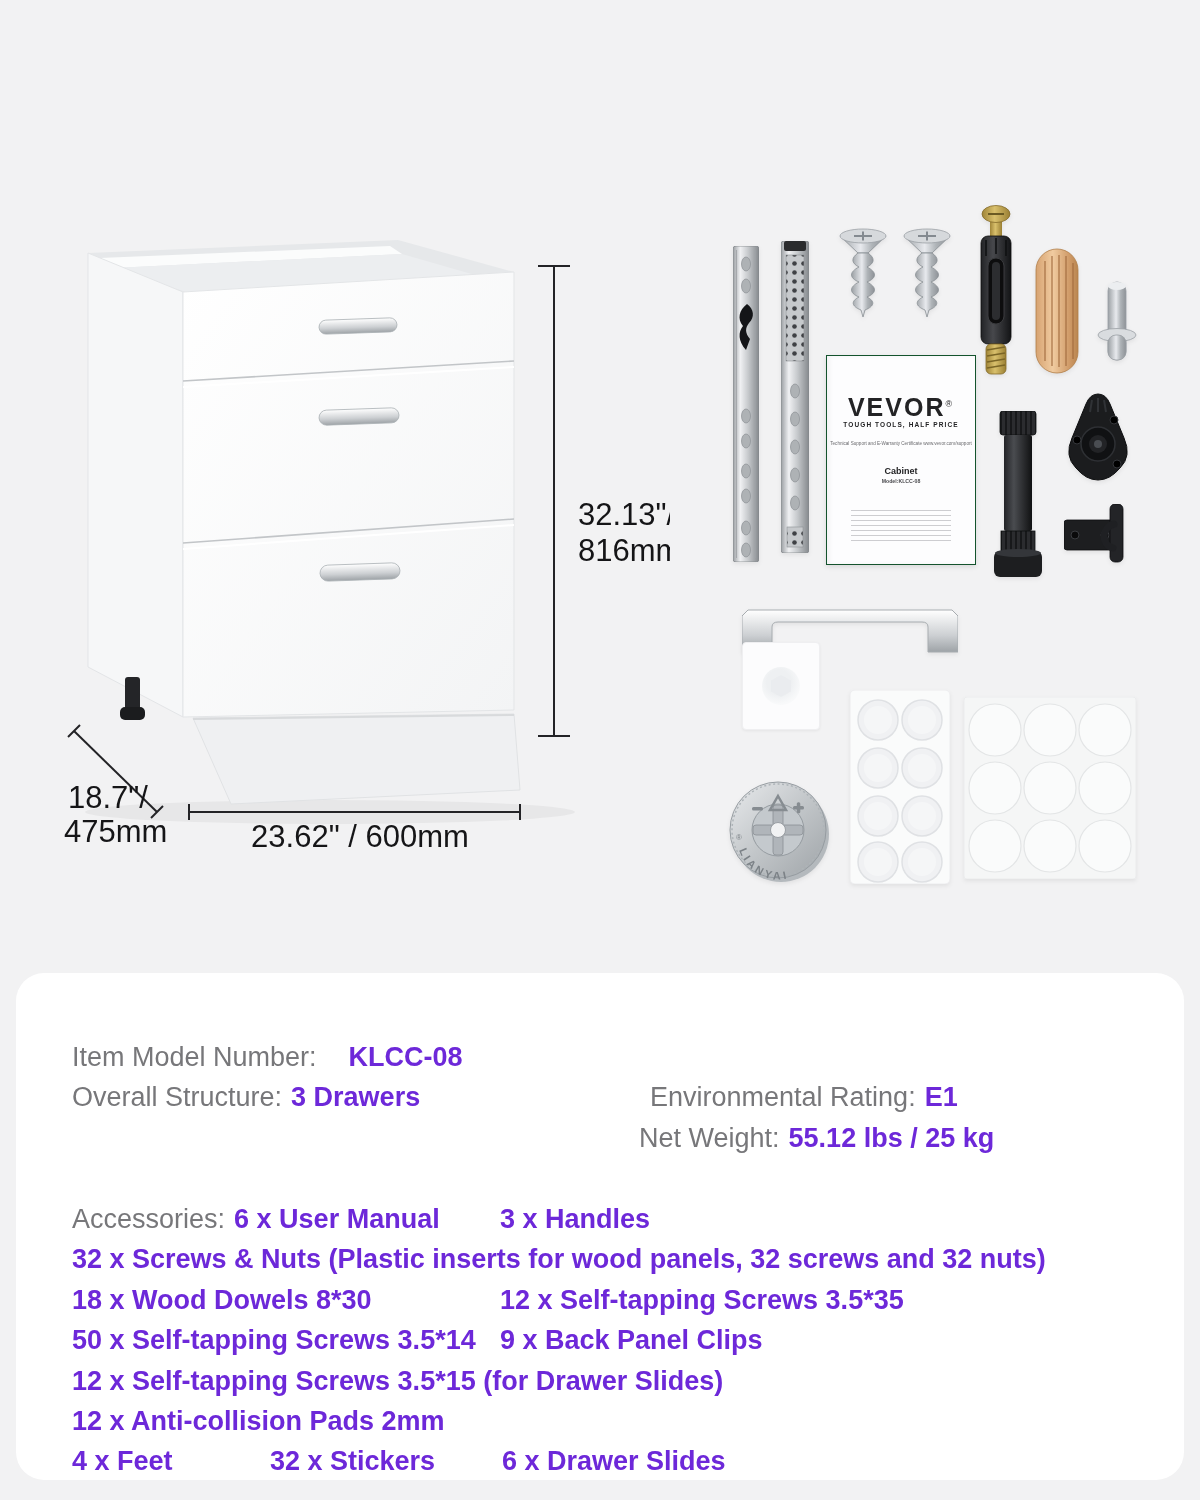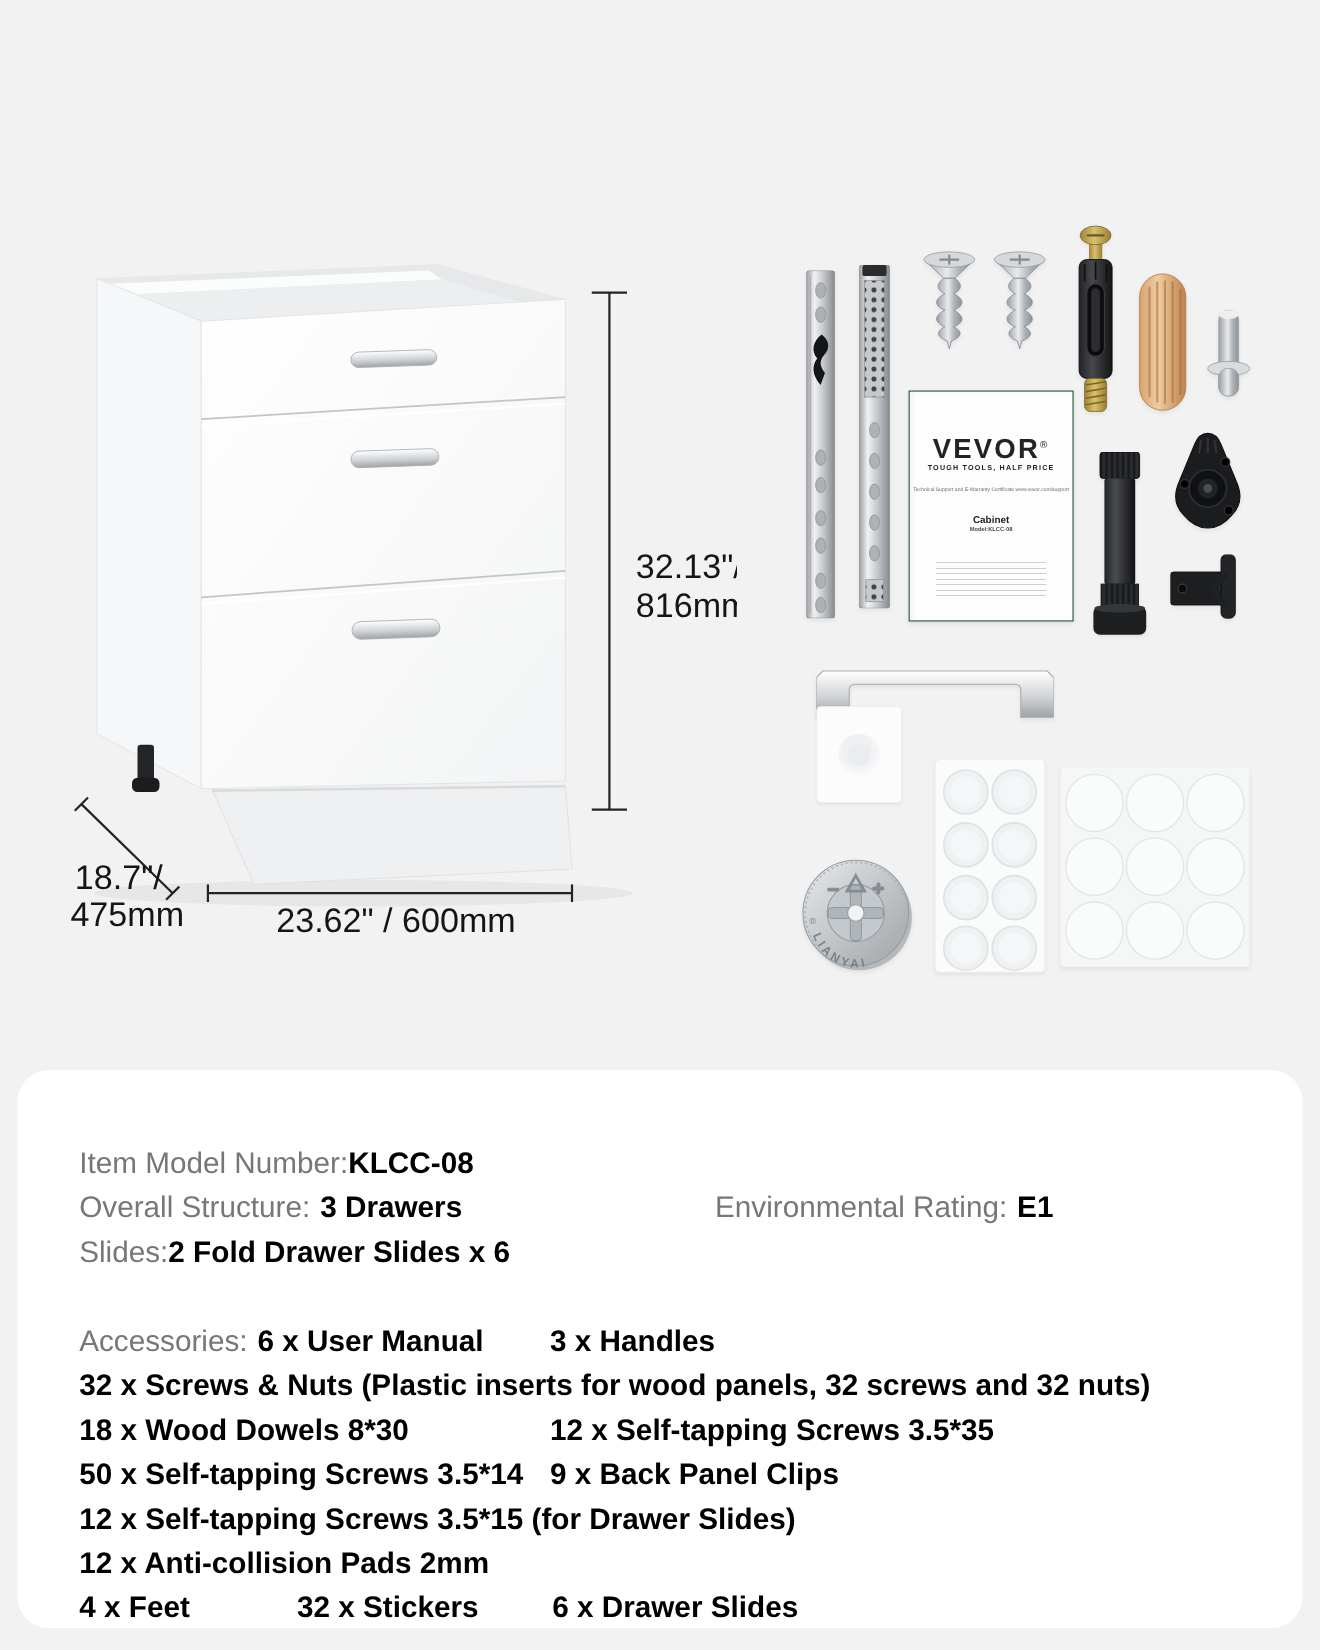--- a/index.html
+++ b/index.html
@@ -7,22 +7,22 @@
   .stage{position:relative;width:1200px;height:1500px;background:#f2f2f3;}
   .abs{position:absolute;}
   svg{display:block;}
   .defs{position:absolute;width:0;height:0;}
   .piece{position:absolute;filter:drop-shadow(0 2px 2px rgba(0,0,0,0.07));}
 
   
   .card{position:absolute;left:16px;top:973px;width:1168px;height:507px;background:#ffffff;border-radius:28px;}
   .t{position:absolute;white-space:nowrap;font-size:27px;line-height:32px;}
   .lbl{color:#77777a;font-weight:400;margin-right:9px;}
-  .gap2{margin-right:0;text-align:right;}
-  .val{color:#000000;font-weight:700;}
+  .gap2{margin-right:32px;text-align:right;}
+  .val{color:#6d28d9;font-weight:700;}
 
   
   .manual{position:absolute;left:826px;top:355px;width:148px;height:208px;background:#fdfdfe;border:1px solid #14532d;
           box-shadow:0 2px 5px rgba(0,0,0,0.10), inset 3px 0 4px rgba(0,0,0,0.04);text-align:center;color:#232325;}
   .manual .brand{margin-top:36px;font-size:25px;font-weight:700;letter-spacing:2px;line-height:24px;}
   .manual .brand sup{font-size:9px;font-weight:400;}
   .manual .tag{font-size:6.5px;font-weight:700;letter-spacing:1.1px;margin-top:2px;}
   .manual .support{font-size:4.6px;color:#6a6a6e;margin-top:13px;}
   .manual .doc{font-size:9px;font-weight:700;margin-top:20px;}
   .manual .model{font-size:5.2px;font-weight:700;color:#4a4a4e;margin-top:2px;}
@@ -359,22 +359,22 @@
   <div class="card">
     <div class="t" style="top:68px;left:56px">
       <span class="lbl gap2">Item Model Number:</span><span class="val">KLCC-08</span>
     </div>
     <div class="t" style="top:108px;left:56px">
       <span class="lbl">Overall Structure:</span><span class="val">3 Drawers</span>
     </div>
     <div class="t" style="top:108px;left:634px">
       <span class="lbl">Environmental Rating:</span><span class="val">E1</span>
     </div>
-    <div class="t" style="top:149px;left:56px">
-      <span class="lbl gap2">Slides:</span><span class="val">2 Fold Drawer Slides x 6</span>
+    <div class="t" style="top:149px;left:623px">
+      <span class="lbl">Net Weight:</span><span class="val">55.12 lbs / 25 kg</span>
     </div>
     <div class="t" style="top:230px;left:56px">
       <span class="lbl">Accessories:</span><span class="val">6 x User Manual</span>
     </div>
     <div class="t" style="top:230px;left:484px">
       <span class="val">3 x Handles</span>
     </div>
     <div class="t" style="top:270px;left:56px">
       <span class="val">32 x Screws &amp; Nuts (Plastic inserts for wood panels, 32 screws and 32 nuts)</span>
     </div>

